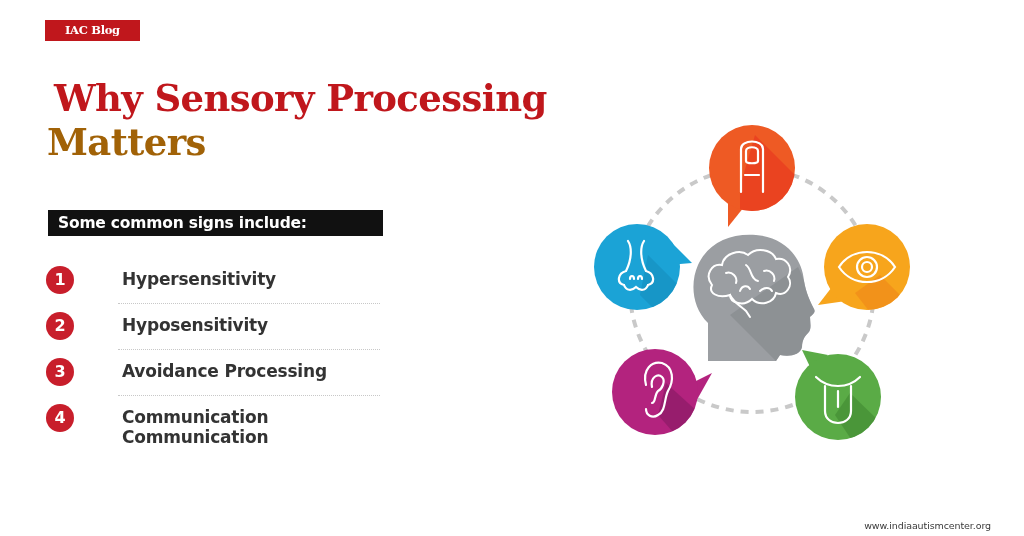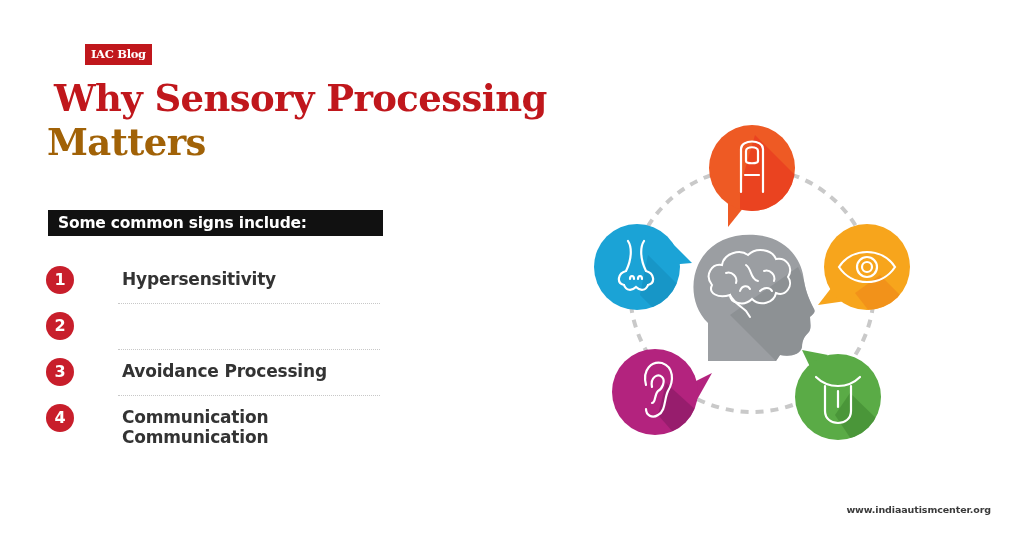--- a/index.html
+++ b/index.html
@@ -1,23 +1,23 @@
 <!DOCTYPE html>
 <html><head>
   <meta charset="utf-8">
   <style>
     * { margin: 0; padding: 0; box-sizing: border-box; }
     html, body { width: 1024px; height: 536px; background: #ffffff; overflow: hidden; }
     body { position: relative; font-family: "Liberation Sans", sans-serif; }
 
     .tag {
-      position: absolute; left: 45px; top: 44px; height: 21px; padding: 0 6px;
+      position: absolute; left: 45px; top: 20px; height: 21px; padding: 0 20px;
       background: #c0171c; color: #fff;
       font-family: "DejaVu Serif", serif; font-weight: bold; font-size: 11.5px;
-      line-height: 21px; letter-spacing: -0.3px; margin-left: 40px;
+      line-height: 21px; letter-spacing: -0.3px;
     }
     .title {
       position: absolute; left: 47px; top: 76px;
       font-family: "DejaVu Serif", serif; font-weight: bold;
       font-size: 37px; line-height: 44px; letter-spacing: -0.6px;
     }
     .title .l1 { color: #c0171c; display: block; margin-left: 7px; }
     .title .l2 { color: #a16207; display: block; }
 
     .subhead {
@@ -40,22 +40,22 @@
       font-family: "DejaVu Sans", sans-serif; font-weight: bold;
       font-size: 17px; color: #333; letter-spacing: -0.2px;
     }
     .item .sep {
       position: absolute; left: 72px; right: 0; bottom: 0; height: 0;
       border-top: 1px dotted #c8c8c8;
     }
     .item:last-child .sep { display: none; }
 
     .footer {
-      position: absolute; right: 33px; top: 504px;
-      font-family: "DejaVu Sans", sans-serif; font-weight: bold;
+      position: absolute; right: 33px; top: 520px;
+      font-family: "DejaVu Sans", sans-serif; font-weight: normal;
       font-size: 9.5px; color: #3a3a3a; letter-spacing: -0.1px;
     }
 
     .graphic { position: absolute; left: 580px; top: 115px; width: 360px; height: 345px; }
   </style>
 </head>
 <body>
 
 <div class="tag">IAC Blog</div>
 
@@ -67,20 +67,21 @@
 <div class="subhead">Some common signs include:</div>
 
 <div class="list">
   <div class="item">
     <span class="num">1</span>
     <span class="label">Hypersensitivity</span>
     <span class="sep"></span>
   </div>
   <div class="item">
     <span class="num">2</span>
+    <span class="label">Hyposensitivity</span>
     <span class="sep"></span>
   </div>
   <div class="item">
     <span class="num">3</span>
     <span class="label">Avoidance Processing</span>
     <span class="sep"></span>
   </div>
   <div class="item">
     <span class="num">4</span>
     <span class="label">Communication Communication</span>

